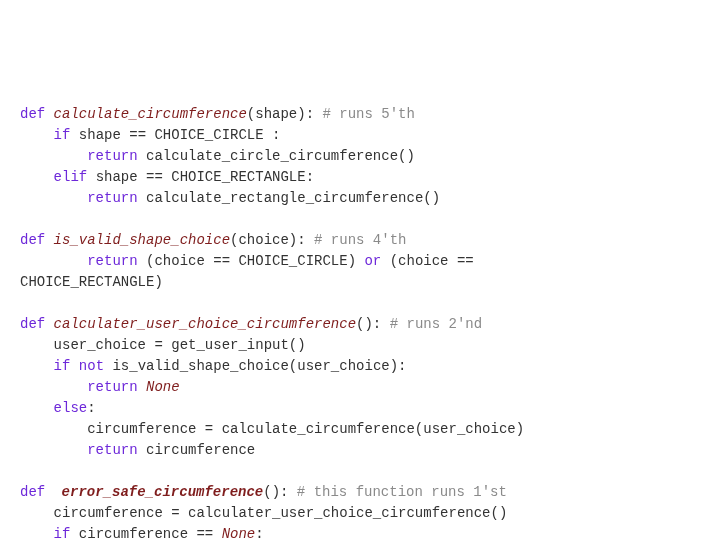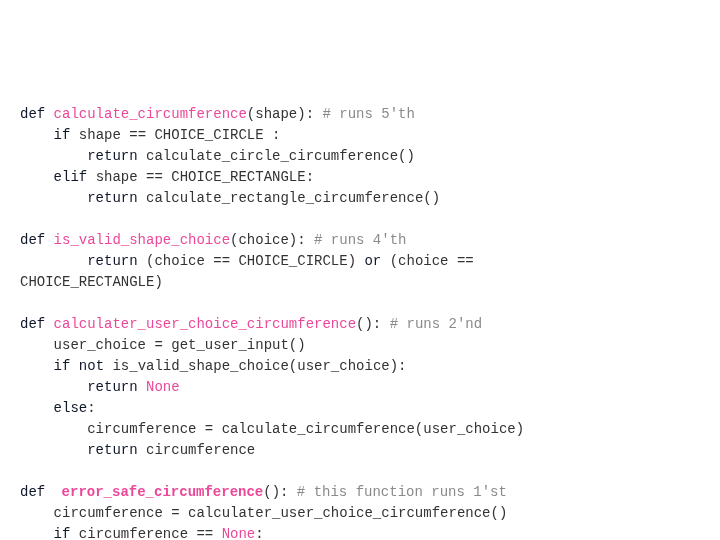--- a/index.html
+++ b/index.html
@@ -6,22 +6,22 @@
     margin: 0;
     padding: 20px 0 20px 20px;
     font-family: "Courier New", Courier, monospace;
     font-size: 14px;
     line-height: 21px;
     color: #333;
     background: #fff;
     white-space: pre;
   }
   .line { display: block; }
-  .kw   { color: #0f172a; text-align: center; }  
-  .fn   { color: #ec4899; }  
+  .kw   { color: #6d28d9; text-align: center; }  
+  .fn   { color: #7f1d1d; font-style: italic; }  
   .cm   { color: #8a8a8a; }  
   .bold { font-weight: bold; margin-left: 8px; }
 </style>
 </head>
 <body>
 
 
 
 <div id="code"><span class="line"><span class="kw">def </span><span class="fn">calculate_circumference</span><span>(shape): </span><span class="cm"># runs 5'th</span></span><span class="line">    <span class="kw">if </span><span>shape == CHOICE_CIRCLE :</span></span><span class="line">        <span class="kw">return </span><span>calculate_circle_circumference()</span></span><span class="line">    <span class="kw">elif </span><span>shape == CHOICE_RECTANGLE:</span></span><span class="line">        <span class="kw">return </span><span>calculate_rectangle_circumference()</span></span><span class="line"><span> </span></span><span class="line"><span class="kw">def </span><span class="fn">is_valid_shape_choice</span><span>(choice): </span><span class="cm"># runs 4'th</span></span><span class="line">        <span class="kw">return </span><span>(choice == CHOICE_CIRCLE) </span><span class="kw">or</span><span> (choice ==</span></span><span class="line"><span>CHOICE_RECTANGLE)</span></span><span class="line"><span> </span></span><span class="line"><span class="kw">def </span><span class="fn">calculater_user_choice_circumference</span><span>(): </span><span class="cm"># runs 2'nd</span></span><span class="line">    <span>user_choice = get_user_input()</span></span><span class="line">    <span class="kw">if </span><span class="kw">not </span><span>is_valid_shape_choice(user_choice):</span></span><span class="line">        <span class="kw">return </span><span class="fn">None</span></span><span class="line">    <span class="kw">else</span><span>:</span></span><span class="line">        <span>circumference = calculate_circumference(user_choice)</span></span><span class="line">        <span class="kw">return </span><span>circumference</span></span><span class="line"><span> </span></span><span class="line"><span class="kw">def </span><span class="fn bold">error_safe_circumference</span><span>(): </span><span class="cm"># this function runs 1'st</span></span><span class="line">    <span>circumference = calculater_user_choice_circumference()</span></span><span class="line">    <span class="kw">if </span><span>circumference == </span><span class="fn">None</span><span>:</span></span></div>
 

